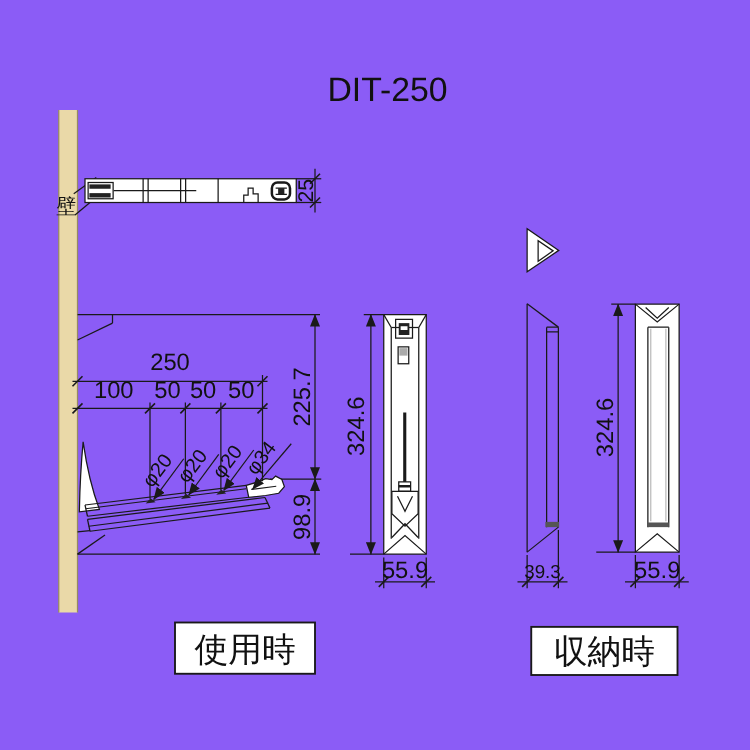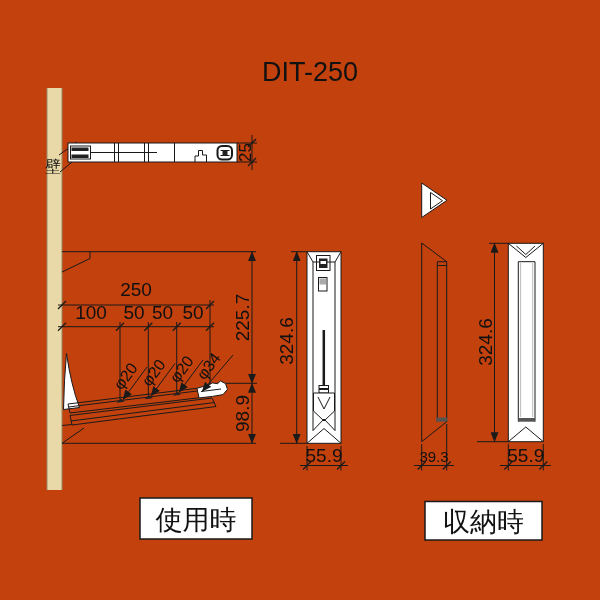--- a/index.html
+++ b/index.html
@@ -1,16 +1,16 @@
 <!DOCTYPE html>
 <html><head>
 <meta charset="utf-8">
 <style>
   html,body{margin:0;padding:0;background:#ffffff;}
-  .page{width:600px;height:600px;position:relative;background:#c2410c;overflow:hidden;}
+  .page{width:600px;height:600px;position:relative;background:#8b5cf6;overflow:hidden;}
   svg{display:block;}
   text{font-family:"Liberation Sans","DejaVu Sans",sans-serif;fill:#111;}
   .ln{stroke:#1a1a1a;stroke-width:1;fill:none;}
   .lnw{stroke:#1a1a1a;stroke-width:1;fill:#ffffff;}
   .tick{stroke:#1a1a1a;stroke-width:1.3;fill:none;}
   .dark{fill:#222;stroke:none;}
   .gray{fill:#555;stroke:none;}
   .walledge{stroke:#958a64;stroke-width:1;fill:none;}
   .faint{stroke:#bbbbbb;stroke-width:1;fill:none;}
 </style>

